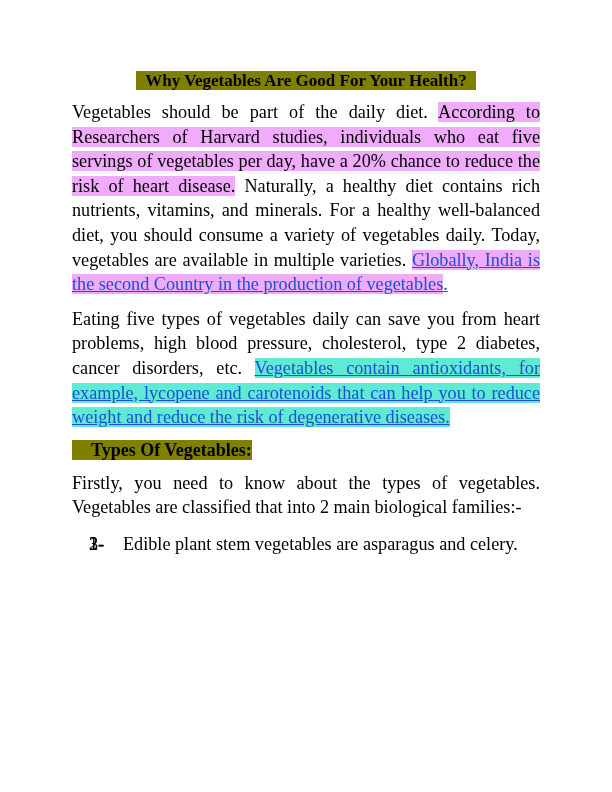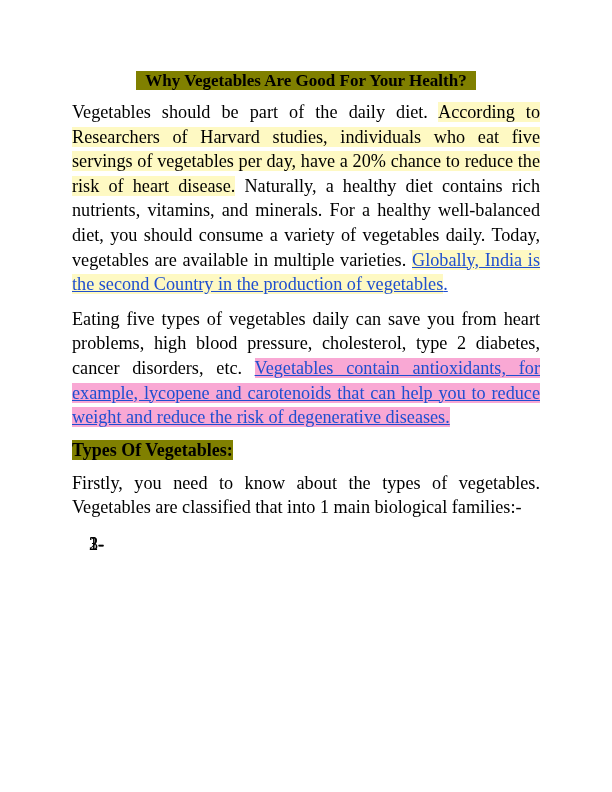--- a/index.html
+++ b/index.html
@@ -3,25 +3,25 @@
 <meta charset="utf-8">
 <style>
   html, body { margin:0; padding:0; background:#ffffff; }
   body { width:612px; height:792px; position:relative; overflow:hidden;
          font-family:"Liberation Serif", "DejaVu Serif", serif; color:#000; }
   .page { position:absolute; left:72px; top:70px; width:468px; }
   .title { text-align:center; font-weight:bold; font-size:17px; line-height:22px; margin:0 0 8px 0; }
   .title span.hl { background:#808000; padding:0 9px; }
   p.body { margin:0; font-size:18.2px; line-height:24.6px; text-align:justify; }
   p.body + p.body { margin-top:10px; }
-  .hl-purple { background:#fef9c3; }
-  .hl-cyan { background:#f9a8d4; }
+  .hl-purple { background:#f0abfc; }
+  .hl-cyan { background:#5eead4; }
   .link { color:#1f4fd0; text-decoration:underline; }
   .section-heading { font-weight:bold; font-size:18px; line-height:23px; margin:9px 0 9px 0; }
-  .section-heading span { background:#808000; }
+  .section-heading span { background:#808000;padding-left:19px; }
   ol.families { list-style:none; margin:12px 0 0 0; padding:0 0 0 17px; }
   ol.families li { font-size:18.2px; line-height:24.6px; text-align:justify; position:relative; padding-left:34px; }
   ol.families li .num { position:absolute; left:0; top:0; }
 </style>
 </head>
 <body>
 
 <div class="page">
   <h1 class="title">
     <span class="hl">Why Vegetables Are Good For Your Health?</span>
@@ -32,26 +32,27 @@
   </p>
 
   <p class="body">
     <span>Eating five types of vegetables daily can save you from heart problems, high blood pressure, cholesterol, type 2 diabetes, cancer disorders, etc. </span><a class="link hl-cyan">Vegetables contain antioxidants, for example, lycopene and carotenoids that can help you to reduce weight and reduce the risk of degenerative diseases.</a>
   </p>
 
   <h2 class="section-heading">
     <span>Types Of Vegetables:</span>
   </h2>
 
-  <p class="body">Firstly, you need to know about the types of vegetables. Vegetables are classified that into 1 main biological families:-</p>
+  <p class="body">Firstly, you need to know about the types of vegetables. Vegetables are classified that into 2 main biological families:-</p>
 
   <ol class="families">
     <li>
       <span class="num">1-</span>
     </li>
     <li>
       <span class="num">2-</span>
     </li>
     <li>
       <span class="num">3-</span>
+      <span>Edible plant stem vegetables are asparagus and celery.</span>
     </li>
   </ol>
 </div>
 
 </body></html>

